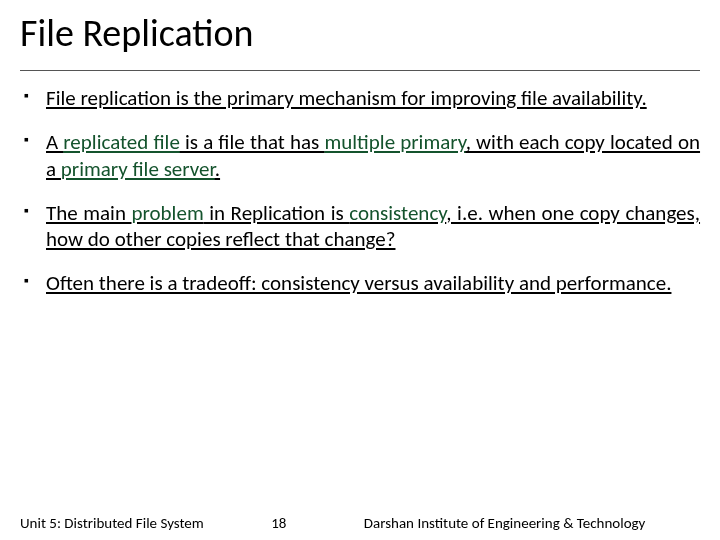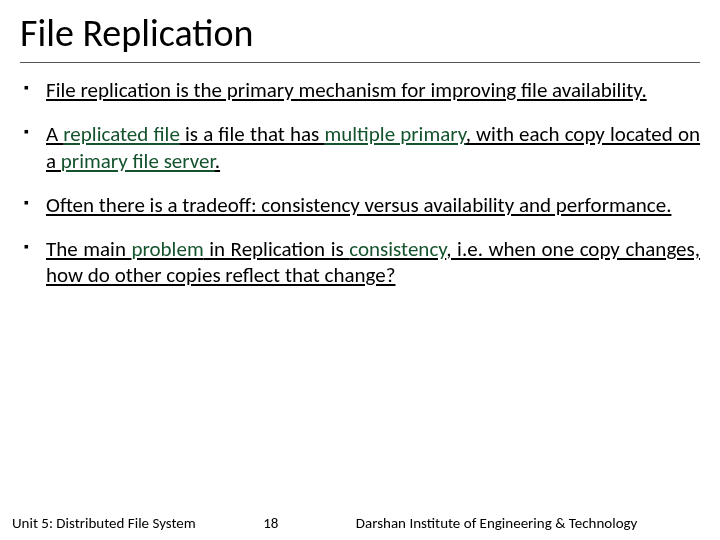--- a/index.html
+++ b/index.html
@@ -1,48 +1,48 @@
 <!DOCTYPE html>
 <html><head>
 <meta charset="utf-8">
 <style>
   * { margin: 0; padding: 0; box-sizing: border-box; }
   html, body { width: 720px; height: 540px; font-family: Calibri, "Segoe UI", Arial, sans-serif; background: #fff; color: #000; }
   .slide { width: 720px; height: 540px; position: relative; padding: 10px 20px 0 20px; }
-  .title { font-size: 38px; font-weight: 400; margin-bottom: 6px; }
+  .title { font-size: 38px; font-weight: 400; margin-bottom: 14px; }
   .rule { border: none; border-top: 1px solid #555; margin-bottom: 14px; }
   .bullets { list-style: none; padding-left: 26px; text-decoration: underline; }
   .bullets li { position: relative; font-size: 21px; line-height: 1.25; margin-bottom: 18px; text-align: justify; }
   .bullets li::before { content: "\25AA"; position: absolute; left: -22px; top: 2px; font-size: 14px; color: #000; }
   .hl { color: #14532d; }
   .ul { text-decoration: underline; text-underline-offset: 2px; }
-  .footer { position: absolute; left: 0; bottom: 8px; width: 100%; display: flex; align-items: center; padding: 0 12px; font-size: 15px; }
+  .footer { position: absolute; left: 0; bottom: 8px; width: 100%; display: flex; align-items: center; padding: 0 20px; font-size: 15px; }
   .footer .unit { flex: 0 0 auto; }
   .footer .page { width: 150px; text-align: center; }
   .footer .inst { flex: 1; text-align: left; padding-left: 10px; }
 </style>
 </head>
 <body>
 
 <div class="slide">
   <h1 class="title">File Replication</h1>
   <hr class="rule">
 
   <ul class="bullets">
     <li>File replication is the primary mechanism for improving file availability.</li>
 
     <li>
       <span>A </span><span class="hl ul">replicated file</span><span> is a file that has </span><span class="hl ul">multiple primary</span><span class="ul">, with each copy located on a </span><span class="hl ul">primary file server</span><span>.</span>
     </li>
 
-    <li>Often there is a tradeoff: consistency versus availability and performance.</li>
-
     <li>
       <span>The main </span><span class="hl">problem</span><span> in Replication is </span><span class="hl">consistency</span><span>, i.e. when one copy changes, how do other copies reflect that change?</span>
     </li>
+
+    <li>Often there is a tradeoff: consistency versus availability and performance.</li>
   </ul>
 
   <div class="footer">
     <div class="unit">Unit 5: Distributed File System</div>
     <div class="page">18</div>
     <div class="inst">Darshan Institute of Engineering &amp; Technology</div>
   </div>
 </div>
 
 </body></html>

